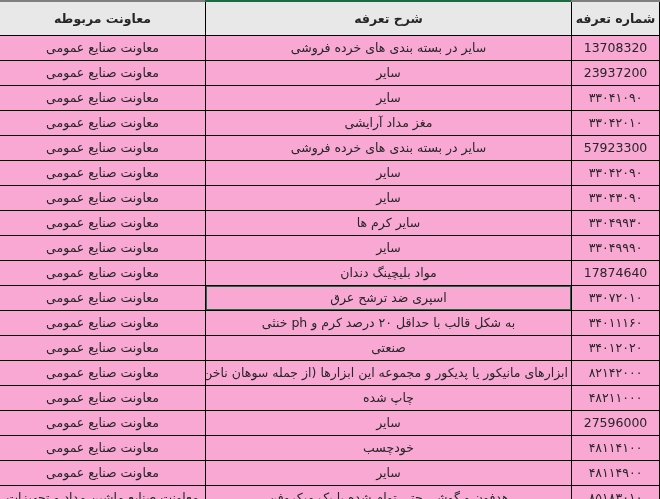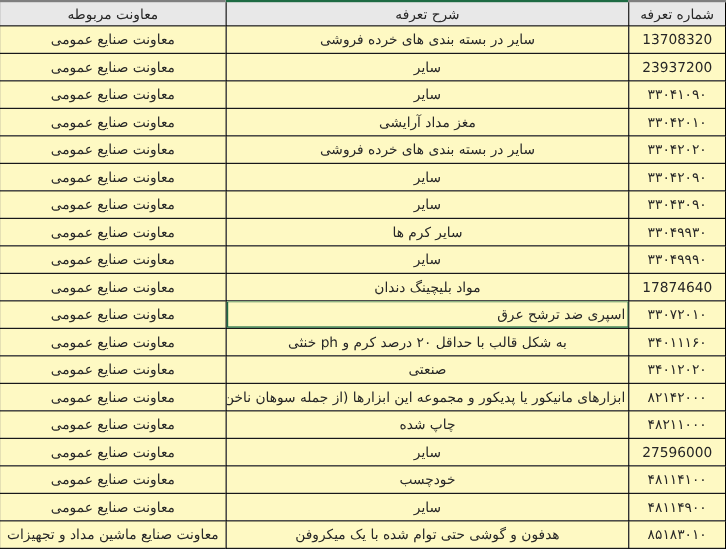--- a/index.html
+++ b/index.html
@@ -27,29 +27,29 @@
     text-align: center;
     vertical-align: middle;
     font-size: 12.5px;
     color: #262626;
     overflow: hidden;
     white-space: nowrap;
     padding: 0 3px;
   }
   thead th {
     background: var(--header-bg);
-    height: 22px;
-    font-weight: normal;
+    height: 34px;
+    font-weight: bold;
     border-top: 2px solid var(--top-line);
   }
   thead th.desc-head {
     border-top: 2px solid var(--sel);
   }
-  tbody td { height: 25px; background: #fef9c3; }
-  td.selected-cell { position: relative; text-align: right; }
+  tbody td { height: 25px; background: #f9a8d4; }
+  td.selected-cell { position: relative; }
   td.selected-cell::before {
     content: "";
     position: absolute;
     inset: -1px;
     border: 2px solid var(--sel);
     pointer-events: none;
     z-index: 1;
   }
 </style>
 </head>
@@ -84,21 +84,21 @@
     <td>۳۳۰۴۱۰۹۰</td>
     <td>سایر</td>
     <td>معاونت صنایع عمومی</td>
   </tr>
         <tr>
     <td>۳۳۰۴۲۰۱۰</td>
     <td>مغز مداد آرایشی</td>
     <td>معاونت صنایع عمومی</td>
   </tr>
         <tr>
-    <td>۳۳۰۴۲۰۲۰</td>
+    <td>57923300</td>
     <td>سایر در بسته بندی های خرده فروشی</td>
     <td>معاونت صنایع عمومی</td>
   </tr>
         <tr>
     <td>۳۳۰۴۲۰۹۰</td>
     <td>سایر</td>
     <td>معاونت صنایع عمومی</td>
   </tr>
         <tr>
     <td>۳۳۰۴۳۰۹۰</td>

